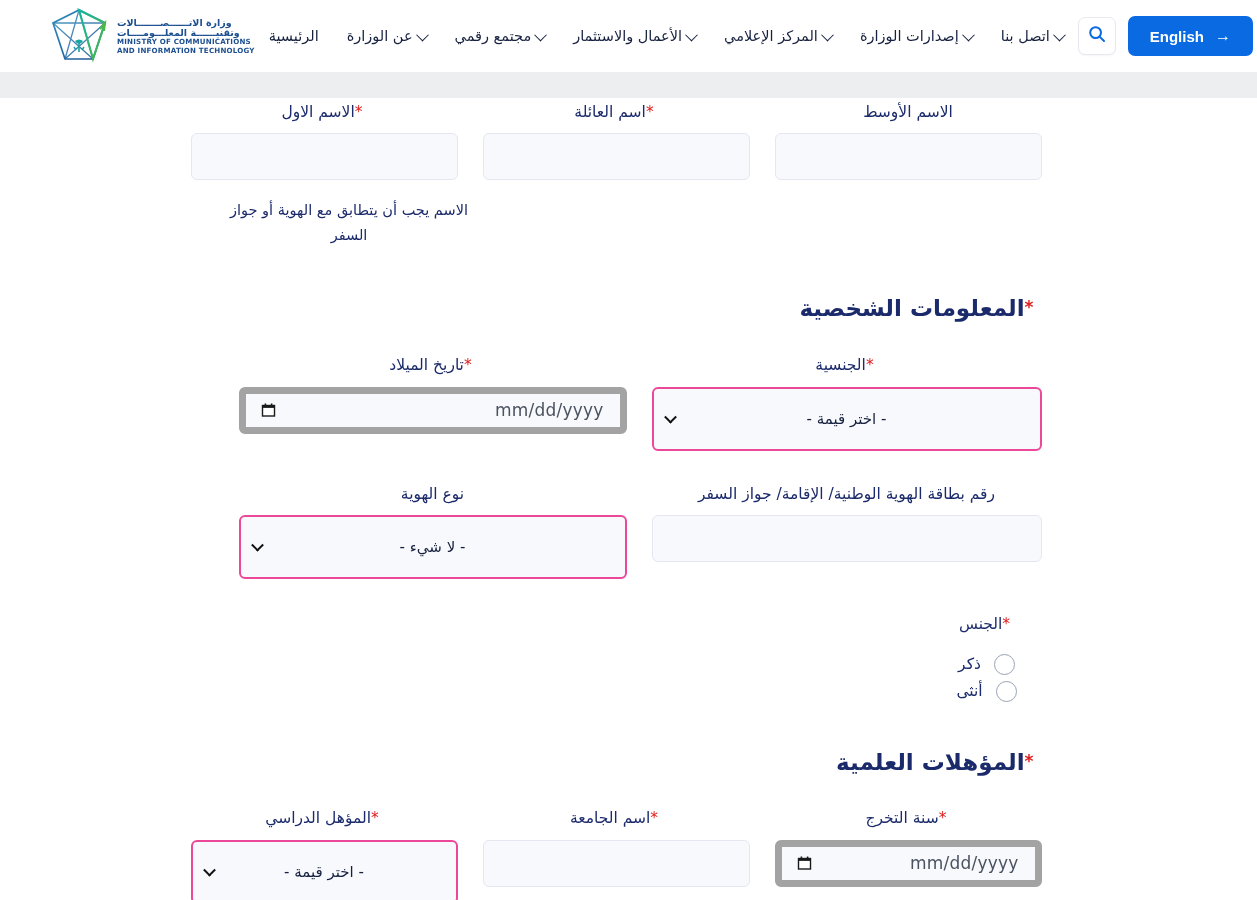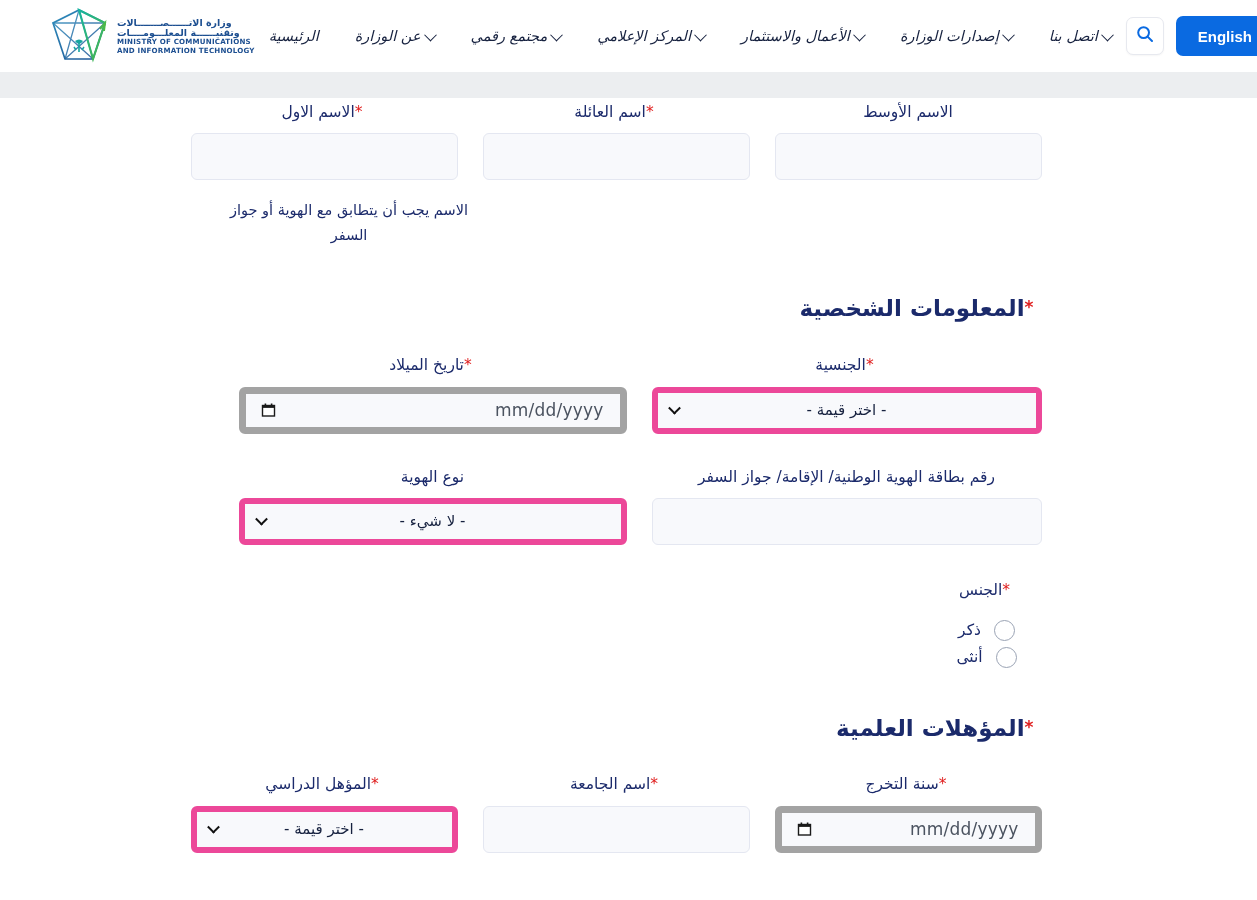--- a/index.html
+++ b/index.html
@@ -54,23 +54,22 @@
     direction: ltr;
     white-space: nowrap;
     margin-top: 1px;
   }
   .logo-mark { width: 62px; height: 58px; flex: 0 0 auto; }
 
   .main-nav {
     display: flex;
     flex-direction: row-reverse;
     align-items: center;
-    gap: 8px;
+    gap: 0;
     flex: 0 0 auto;
-    font-style: italic;
   }
   .nav-item {
     display: flex;
     flex-direction: row-reverse;
     align-items: center;
     gap: 5px;
     padding: 0 14px;
     font-size: 14.5px;
     color: #16213f;
     white-space: nowrap;
@@ -156,23 +155,23 @@
     outline: none;
     font-size: 15px;
     color: #16213f;
     padding: 0 14px;
     font-family: inherit;
   }
 
   .select-box {
     position: relative;
     width: 100%;
-    height: 47px;
+    height: 64px;
     background: #f8f9fc;
-    border: 6px solid #ec4899;
+    border: 2px solid #ec4899;
     border-radius: 6px;
     display: flex;
     align-items: center;
     justify-content: center;
     cursor: pointer;
   }
   .select-box .sel-value {
     font-size: 15px;
     color: #16213f;
     letter-spacing: .3px;
@@ -300,25 +299,25 @@
     </div>
     <div class="nav-item">
       <span>عن الوزارة</span>
       <i class="chev"></i>
     </div>
     <div class="nav-item">
       <span>مجتمع رقمي</span>
       <i class="chev"></i>
     </div>
     <div class="nav-item">
+      <span>الأعمال والاستثمار</span>
+      <i class="chev"></i>
+    </div>
+    <div class="nav-item">
       <span>المركز الإعلامي</span>
-      <i class="chev"></i>
-    </div>
-    <div class="nav-item">
-      <span>الأعمال والاستثمار</span>
       <i class="chev"></i>
     </div>
     <div class="nav-item">
       <span>إصدارات الوزارة</span>
       <i class="chev"></i>
     </div>
     <div class="nav-item">
       <span>اتصل بنا</span>
       <i class="chev"></i>
     </div>

